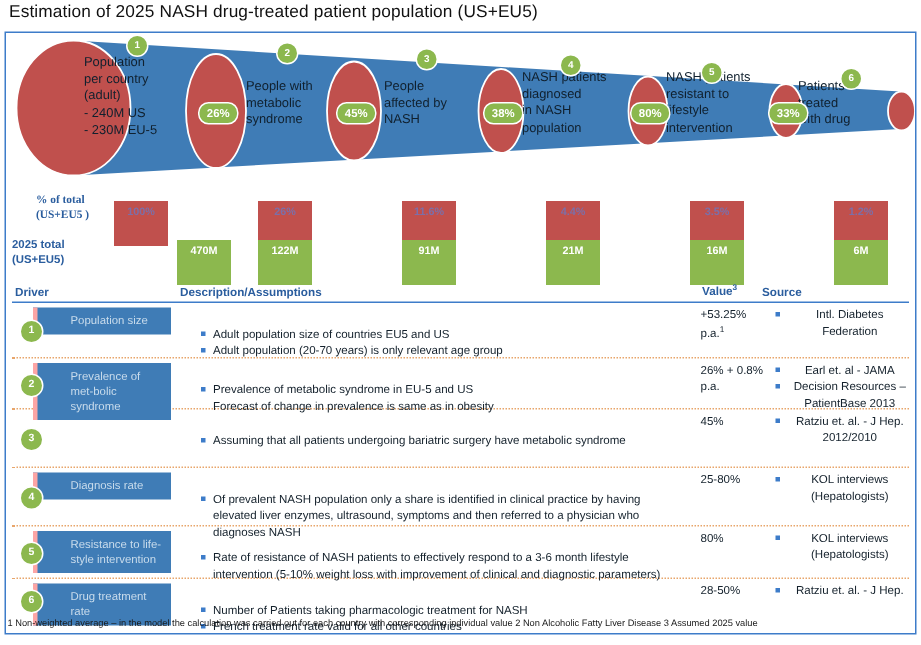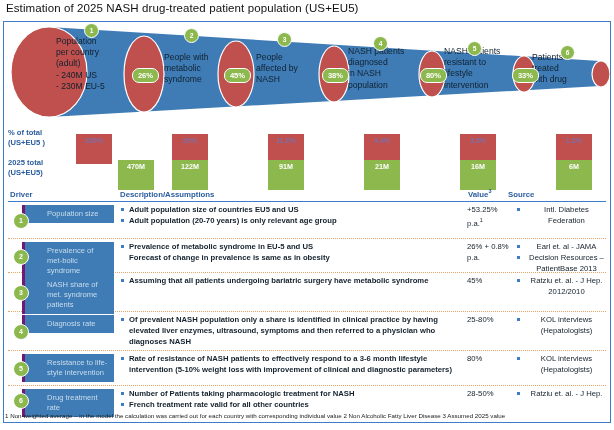--- a/index.html
+++ b/index.html
@@ -78,34 +78,34 @@
   }
   .trow:last-child{border-bottom:none;}
   .driver-cell{
     position:absolute;left:14px;top:3px;
     width:92px;
     background:#3f7cb6;
     color:#c9dcec;
     font-size:7.6px;line-height:10px;
     padding:4px 4px 4px 22px;
     box-sizing:border-box;
-    border-left:3px solid #701a75;
+    border-left:3px solid #fca5a5;
   }
   .driver-badge{
     position:absolute;left:5px;top:50%;margin-top:-7px;
     width:14px;height:14px;border-radius:50%;
     background:#8cb84e;border:1px solid #ffffff;
     color:#fff;font-size:7px;line-height:14px;text-align:center;font-weight:bold;
     z-index:3;
   }
   .desc-cell{
     position:absolute;left:112px;top:2px;width:340px;
     font-size:7.7px;line-height:11.2px;color:#14212c;
   }
-  .desc-cell ul{margin:0;padding:0;list-style:none;font-weight:bold;}
+  .desc-cell ul{margin:13px;padding:0;list-style:none;}
   .desc-cell li{position:relative;padding-left:9px;margin:0;}
   .desc-cell li:before{
     content:"";position:absolute;left:1px;top:4px;
     width:3px;height:3px;background:#3d7cc9;
   }
   .desc-cell li.nobullet:before{display:none;}
   .value-cell{
     position:absolute;left:459px;top:2px;width:45px;
     font-size:7.7px;line-height:11.2px;color:#14212c;
   }
@@ -183,21 +183,21 @@
   <div class="step-circle" style="left:463px;top:17px;">5</div>
   <div class="step-circle" style="left:556px;top:21px;">6</div>
 
   <div class="conv-pill" style="left:128px;top:44px;">26%</div>
   <div class="conv-pill" style="left:220px;top:44px;">45%</div>
   <div class="conv-pill" style="left:318px;top:44px;">38%</div>
   <div class="conv-pill" style="left:416px;top:44px;">80%</div>
   <div class="conv-pill" style="left:508px;top:44px;">33%</div>
 </div>
 
-<div class="row-label" style="left:8px;top:128px;">
+<div class="row-label" style="left:24px;top:128px;font-family:Liberation Serif, serif;">
   <span>% of total</span><br>
   <span>(US+EU5 )</span>
 </div>
 <div class="row-label" style="left:8px;top:158px;">
   <span>2025 total</span><br>
   <span>(US+EU5)</span>
 </div>
 
 <div class="chip red" style="left:76px;top:134px;"><span>100%</span></div>
 <div class="chip red" style="left:172px;top:134px;"><span>26%</span></div>
@@ -252,21 +252,20 @@
     <div class="source-cell">
         <ul>
       <li>Earl et. al - JAMA</li>
       <li>Decision Resources – PatientBase 2013</li>
     </ul>
       </div>
   </div>
 
   <div class="trow" style="height:38px;">
     <div class="driver-badge">3</div>
-    <div class="driver-cell">NASH share of met. syndrome patients</div>
     <div class="desc-cell">
         <ul>
       <li>Assuming that all patients undergoing bariatric surgery have metabolic syndrome</li>
     </ul>
       </div>
     <div class="value-cell"><span>45%</span></div>
     <div class="source-cell">
         <ul>
       <li>Ratziu et. al. - J Hep. 2012/2010</li>
     </ul>

